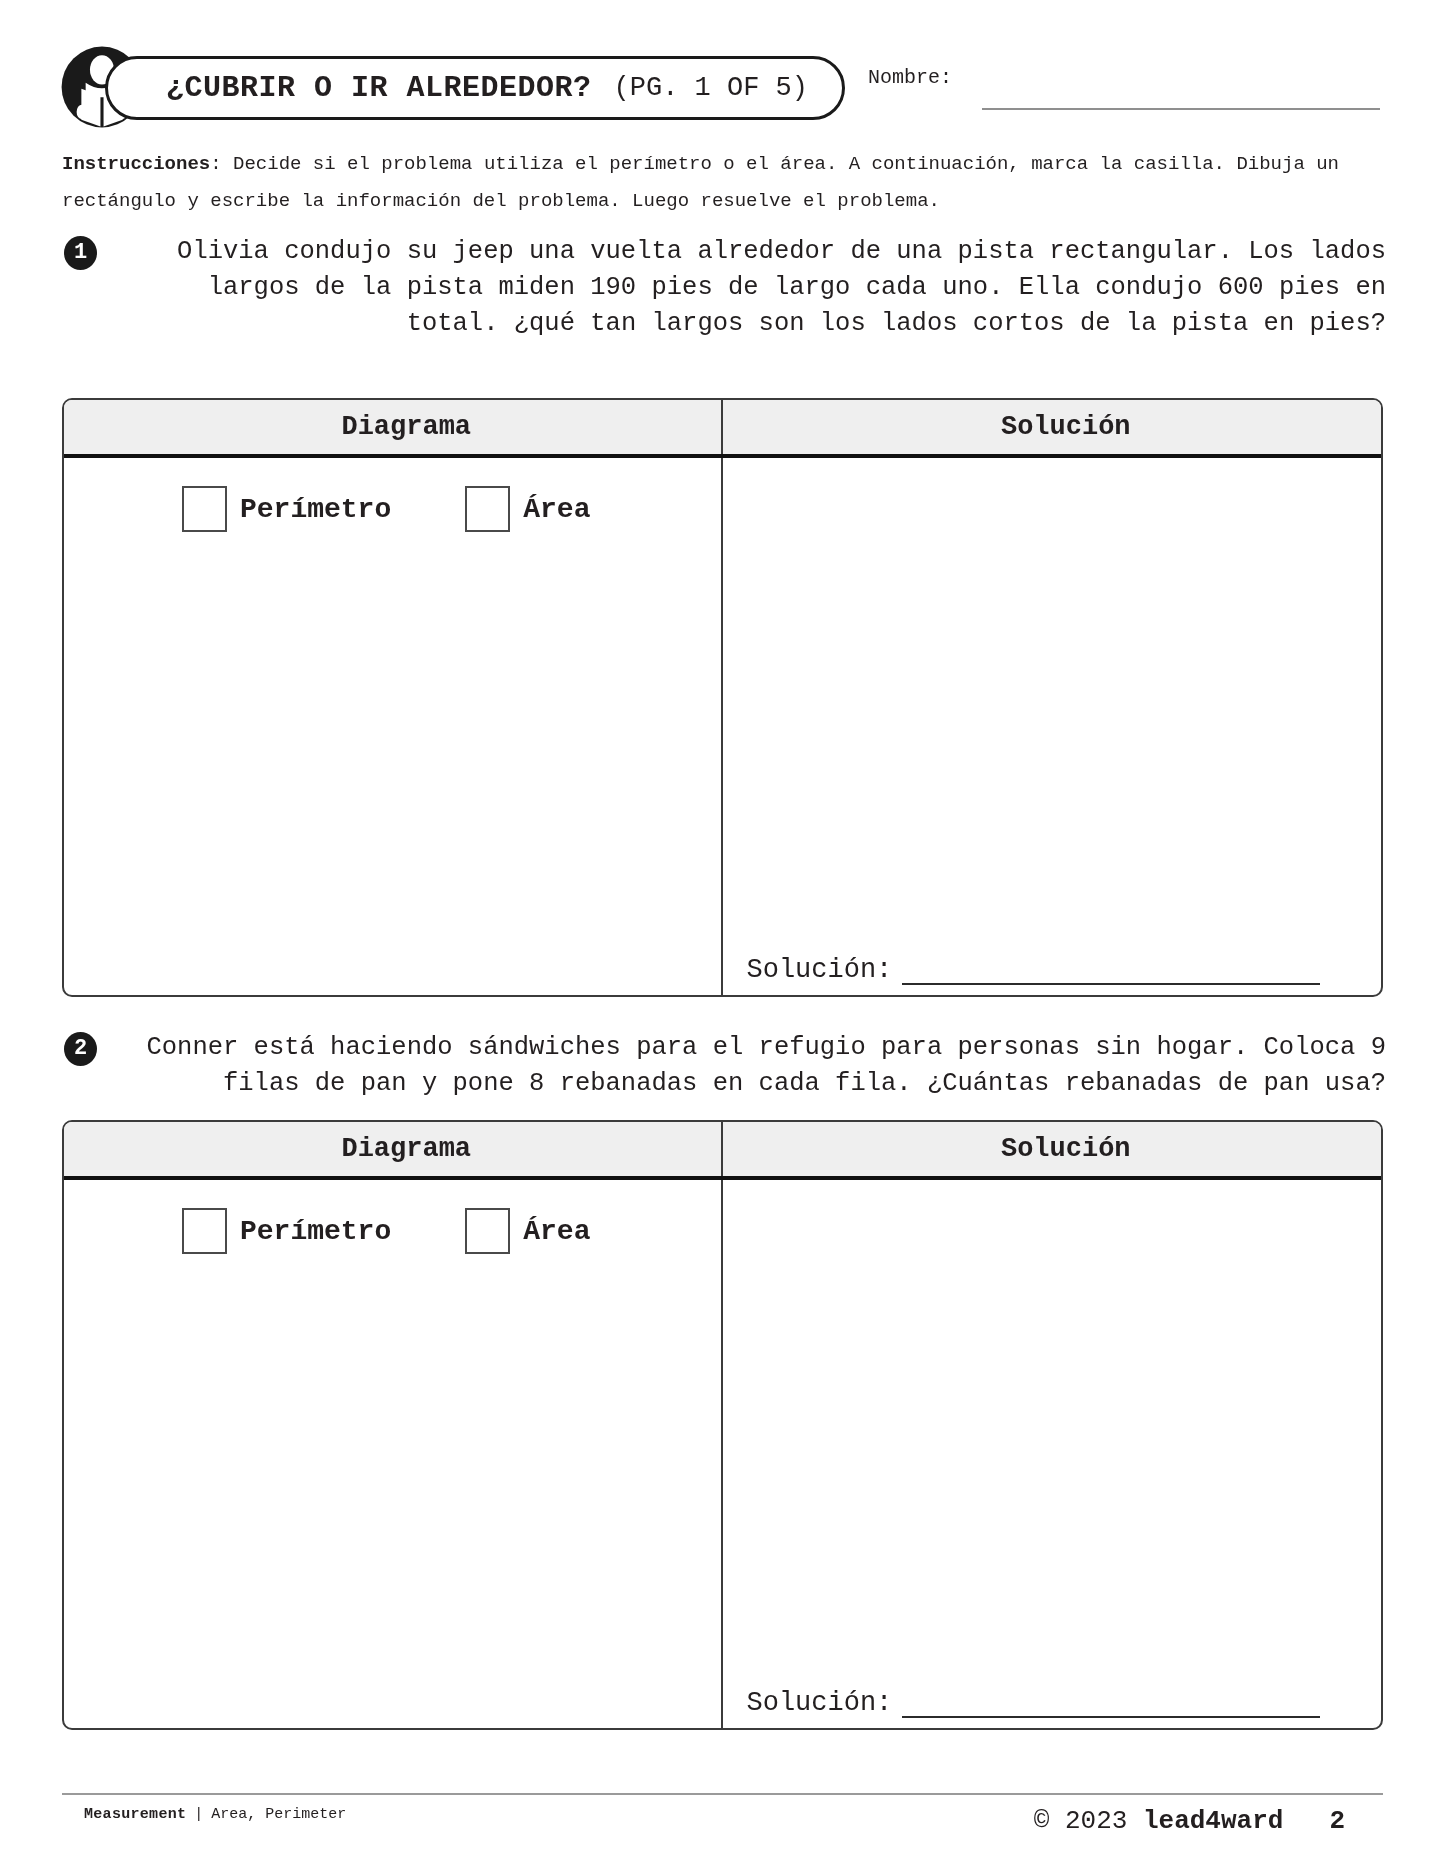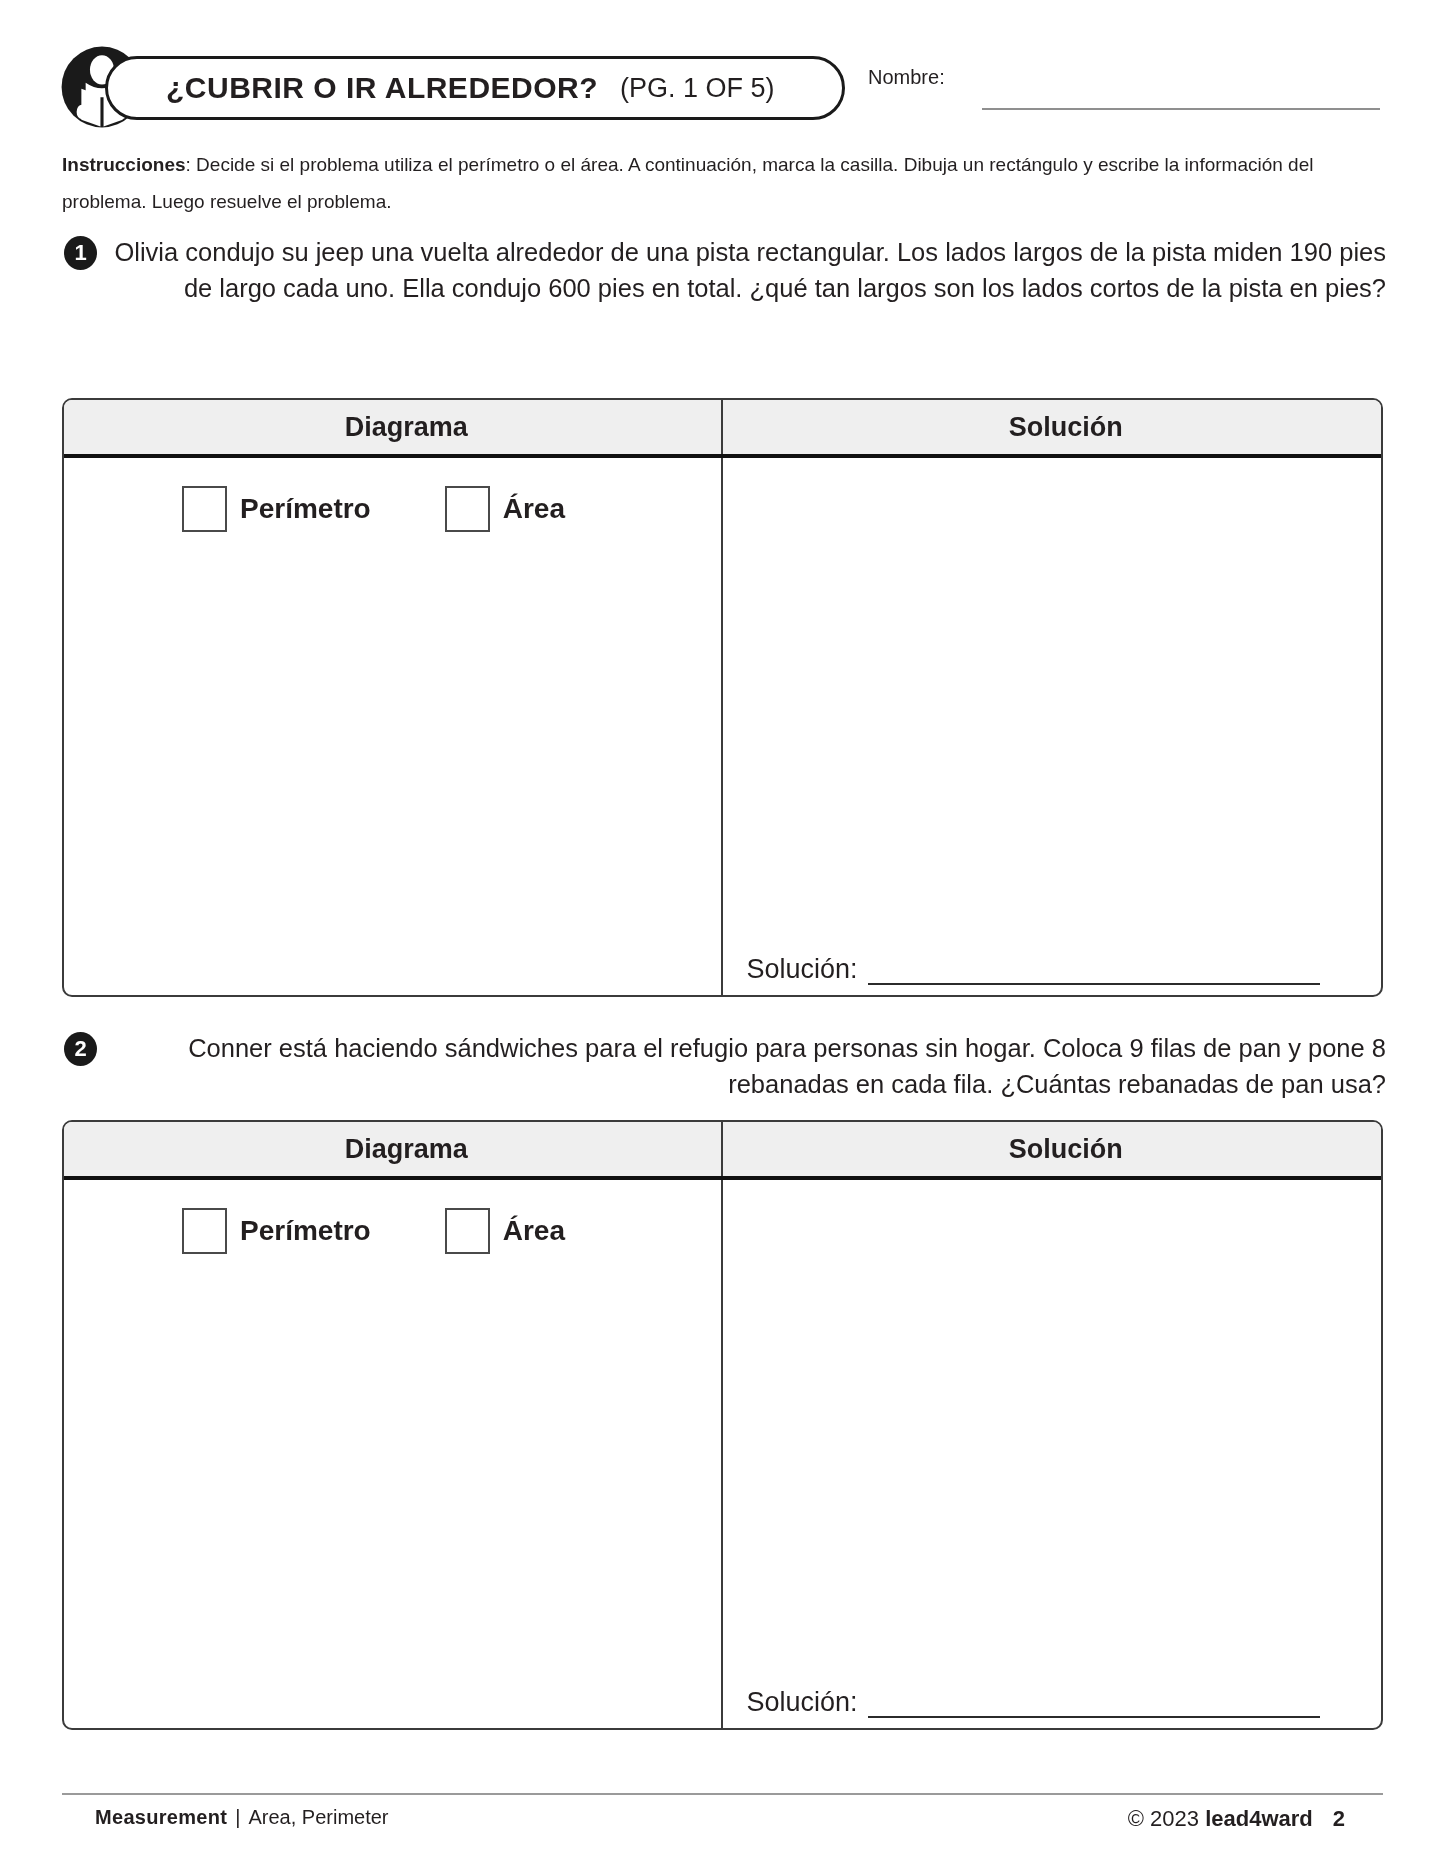--- a/index.html
+++ b/index.html
@@ -1,20 +1,20 @@
 <!DOCTYPE html>
 <html><head>
 <meta charset="utf-8">
 <style>
   html,body{margin:0;padding:0;background:#ffffff;}
   .page{
     position:relative;
     width:1445px;height:1870px;
     background:#ffffff;
-    font-family:Liberation Sans, sans-serif;
+    font-family:Liberation Mono, monospace;
     color:#231f20;
     overflow:hidden;
   }
 
   
   .title-pill{
     position:absolute;left:105px;top:56px;width:740px;height:64px;
     border:3px solid #1a1a1a;border-radius:36px;
     display:flex;align-items:center;padding-left:58px;box-sizing:border-box;
     background:#fff;
@@ -93,27 +93,27 @@
   .solution-blank{
     flex:1;margin-left:10px;border-bottom:2.5px solid #2b2b2b;height:30px;
   }
 
   
   .footer-rule{
     position:absolute;left:62px;top:1793px;width:1321px;height:0;
     border-top:2px solid #9a9a9a;
   }
   .footer-left{
-    position:absolute;left:84px;top:1806px;font-size:20px;white-space:nowrap;margin-left:11px;
+    position:absolute;left:84px;top:1806px;font-size:15px;white-space:nowrap;
   }
   .footer-left b{font-weight:800;letter-spacing:.3px;}
   .footer-sep{margin:0 8px;color:#231f20;}
   .footer-right{
-    position:absolute;right:100px;top:1806px;font-size:22px;
-    display:flex;align-items:baseline;gap:20px;white-space:nowrap;
+    position:absolute;right:100px;top:1806px;font-size:26px;
+    display:flex;align-items:baseline;gap:46px;white-space:nowrap;
   }
   .brand{font-weight:800;}
   .pagenum{font-weight:800;}
 </style>
 </head>
 <body>
 
 <div class="page">
 
   <div class="logo">

